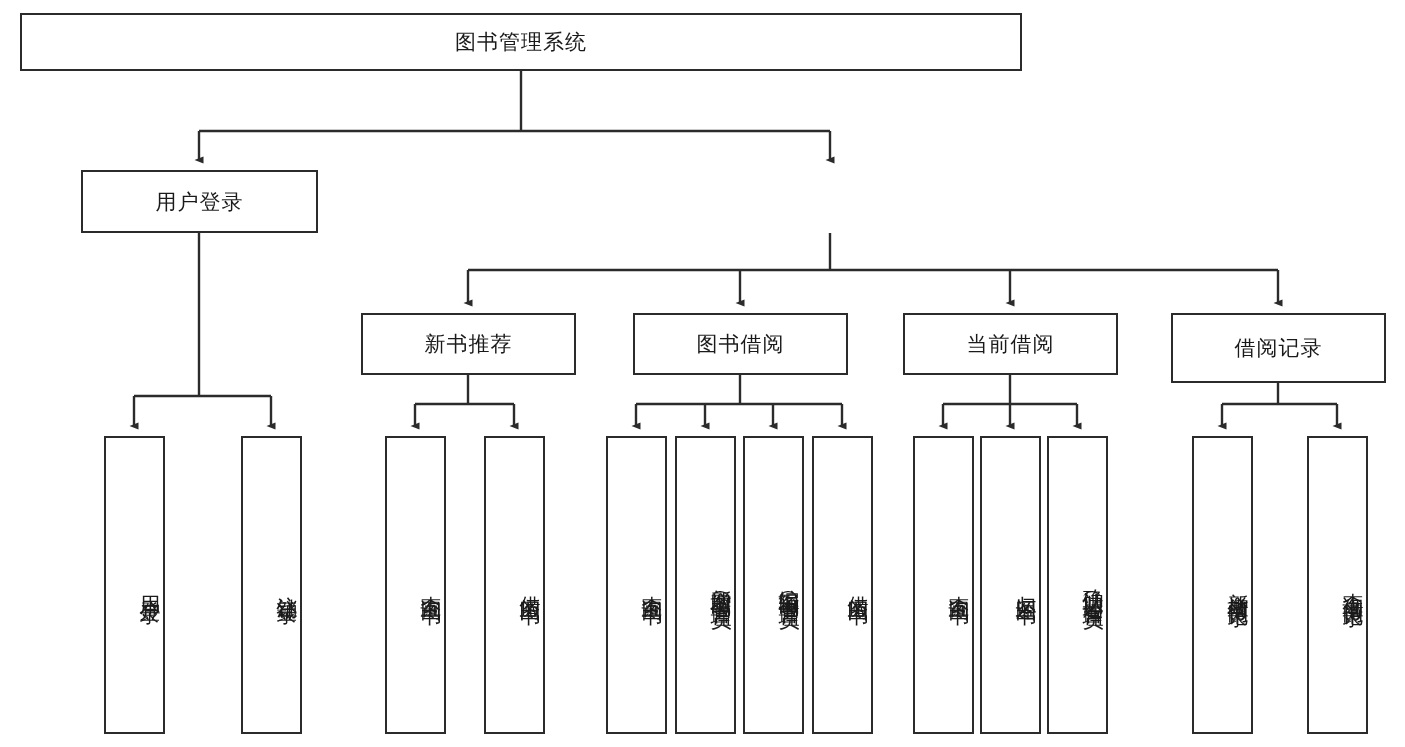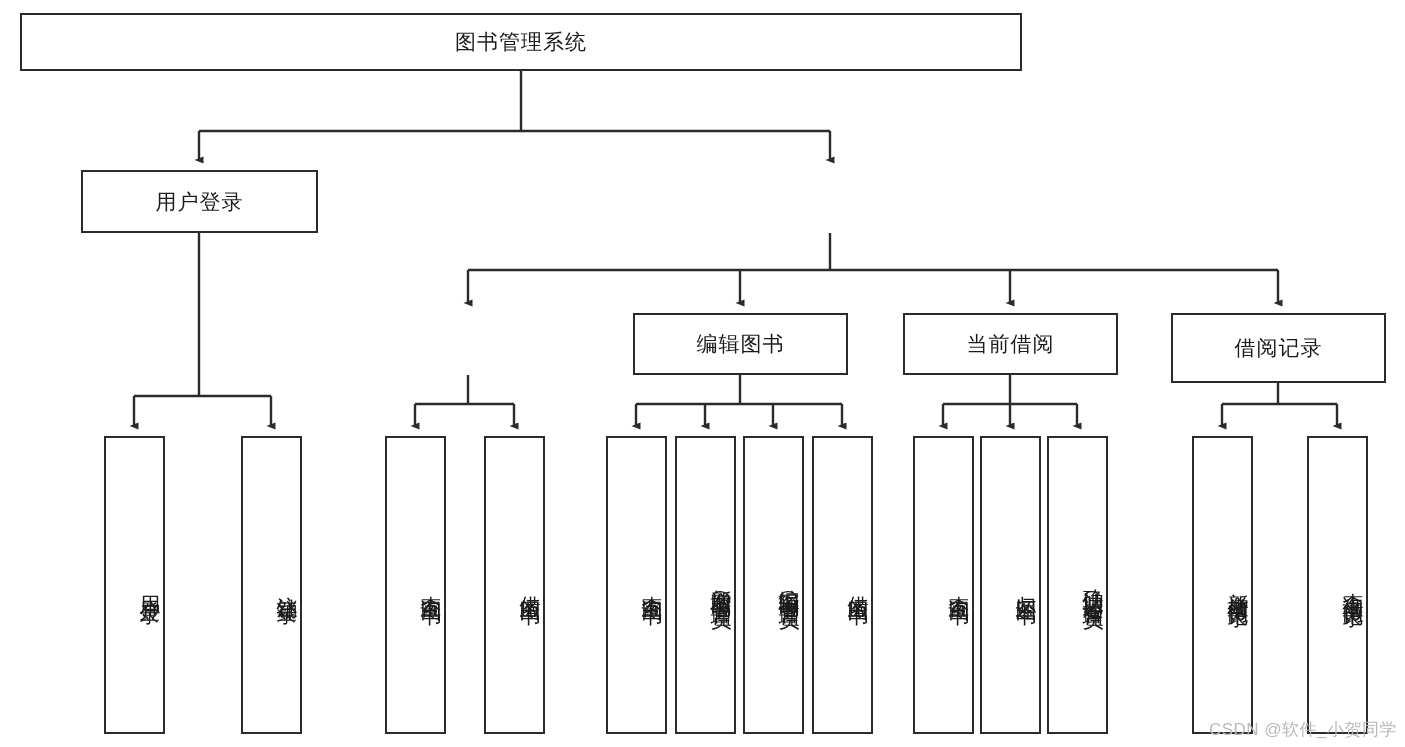--- a/index.html
+++ b/index.html
@@ -127,22 +127,25 @@
   </svg>
 
   <div class="node horiz" style="left:20px; top:13px; width:1002px; height:58px;">
     <span>图书管理系统</span>
   </div>
 
   <div class="node horiz" style="left:81px; top:170px; width:237px; height:63px;">
     <span>用户登录</span>
   </div>
 
+  <div class="node horiz" style="left:361px; top:313px; width:215px; height:62px;">
+    <span>新书推荐</span>
+  </div>
   <div class="node horiz" style="left:633px; top:313px; width:215px; height:62px;">
-    <span>编辑图书</span>
+    <span>图书借阅</span>
   </div>
   <div class="node horiz" style="left:903px; top:313px; width:215px; height:62px;">
     <span>当前借阅</span>
   </div>
   <div class="node horiz" style="left:1171px; top:313px; width:215px; height:70px;">
     <span>借阅记录</span>
   </div>
 
   <div class="node vert" style="left:104px; top:436px; width:61px; height:298px;">
     <span class="vlabel">用户登录</span>
@@ -181,15 +184,14 @@
     <span class="vlabel">确认归还（管理员）</span>
   </div>
 
   <div class="node vert" style="left:1192px; top:436px; width:61px; height:298px;">
     <span class="vlabel">新增借阅记录</span>
   </div>
   <div class="node vert" style="left:1307px; top:436px; width:61px; height:298px;">
     <span class="vlabel">查询借阅记录</span>
   </div>
 
-  <div class="watermark">CSDN @软件_小贺同学</div>
 
 </div>
 
 </body></html>

